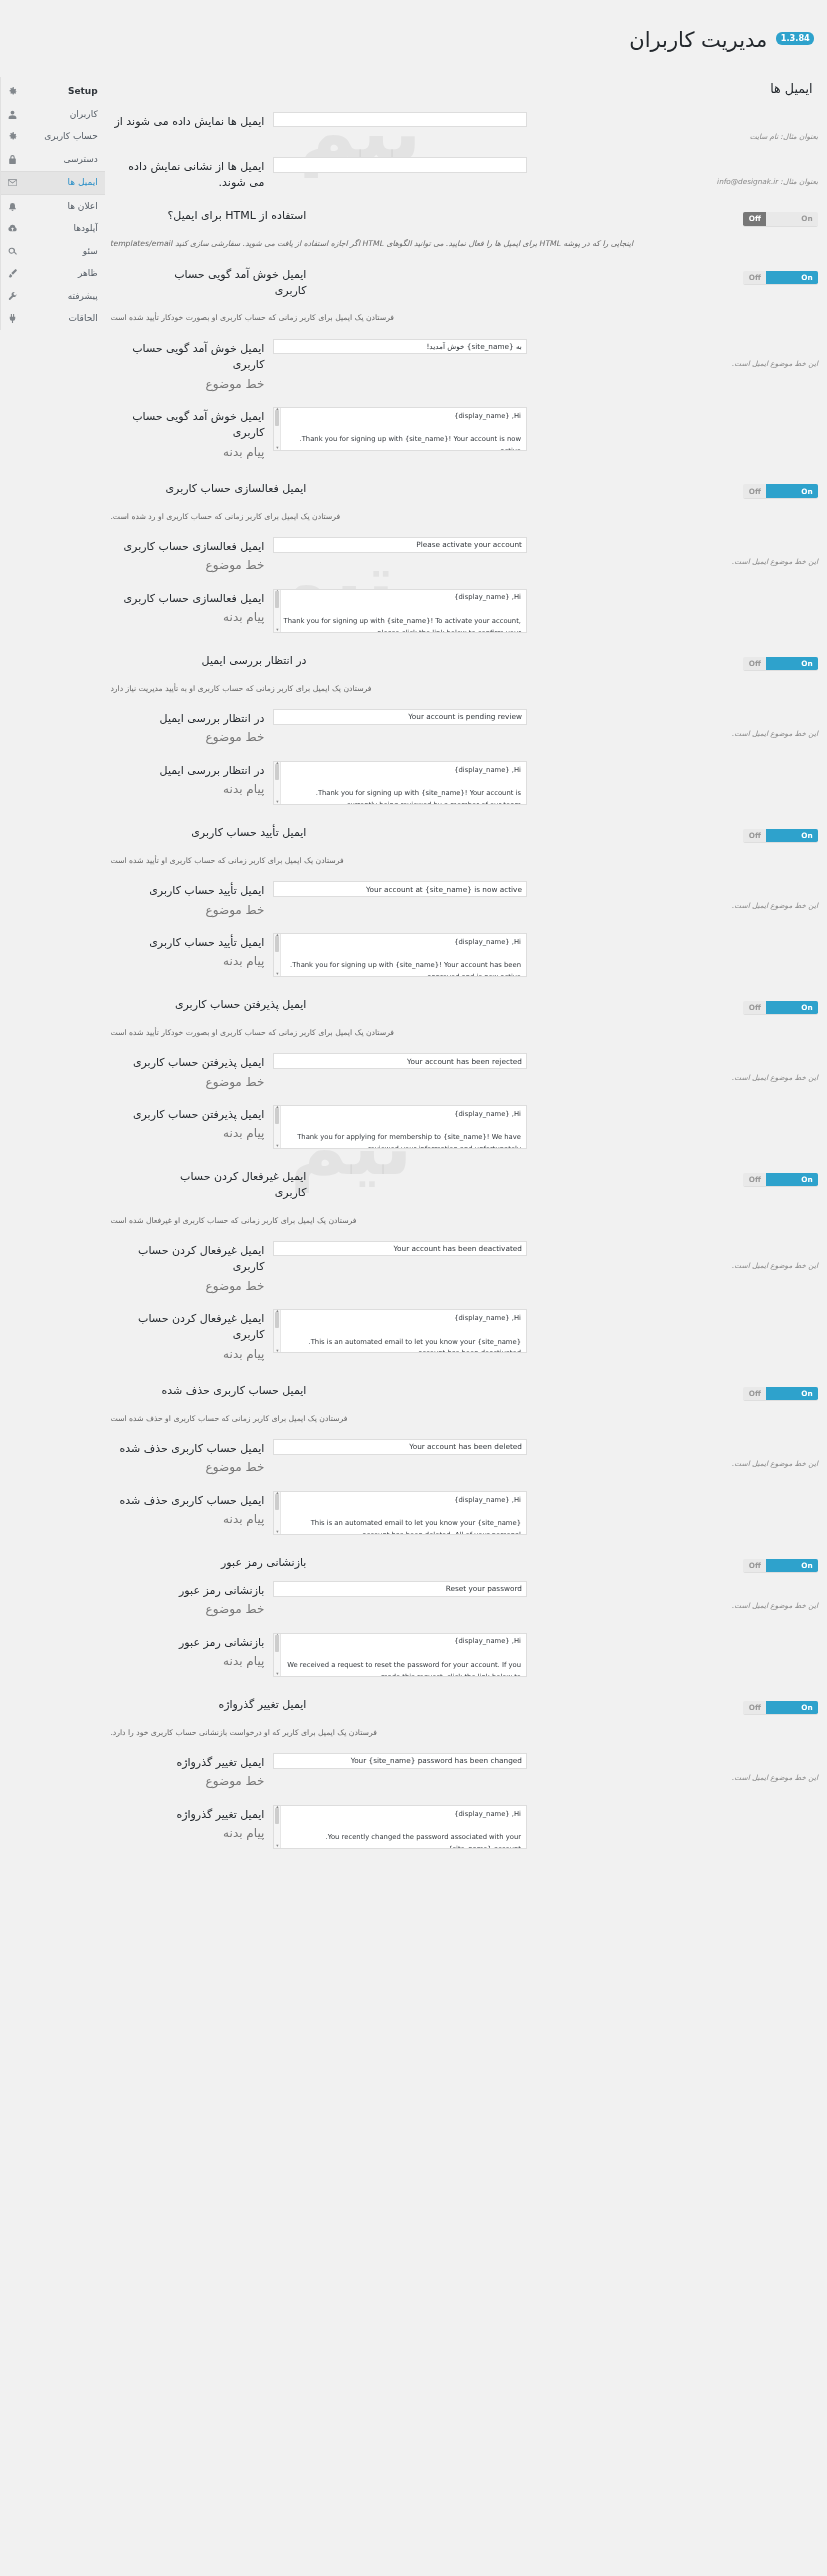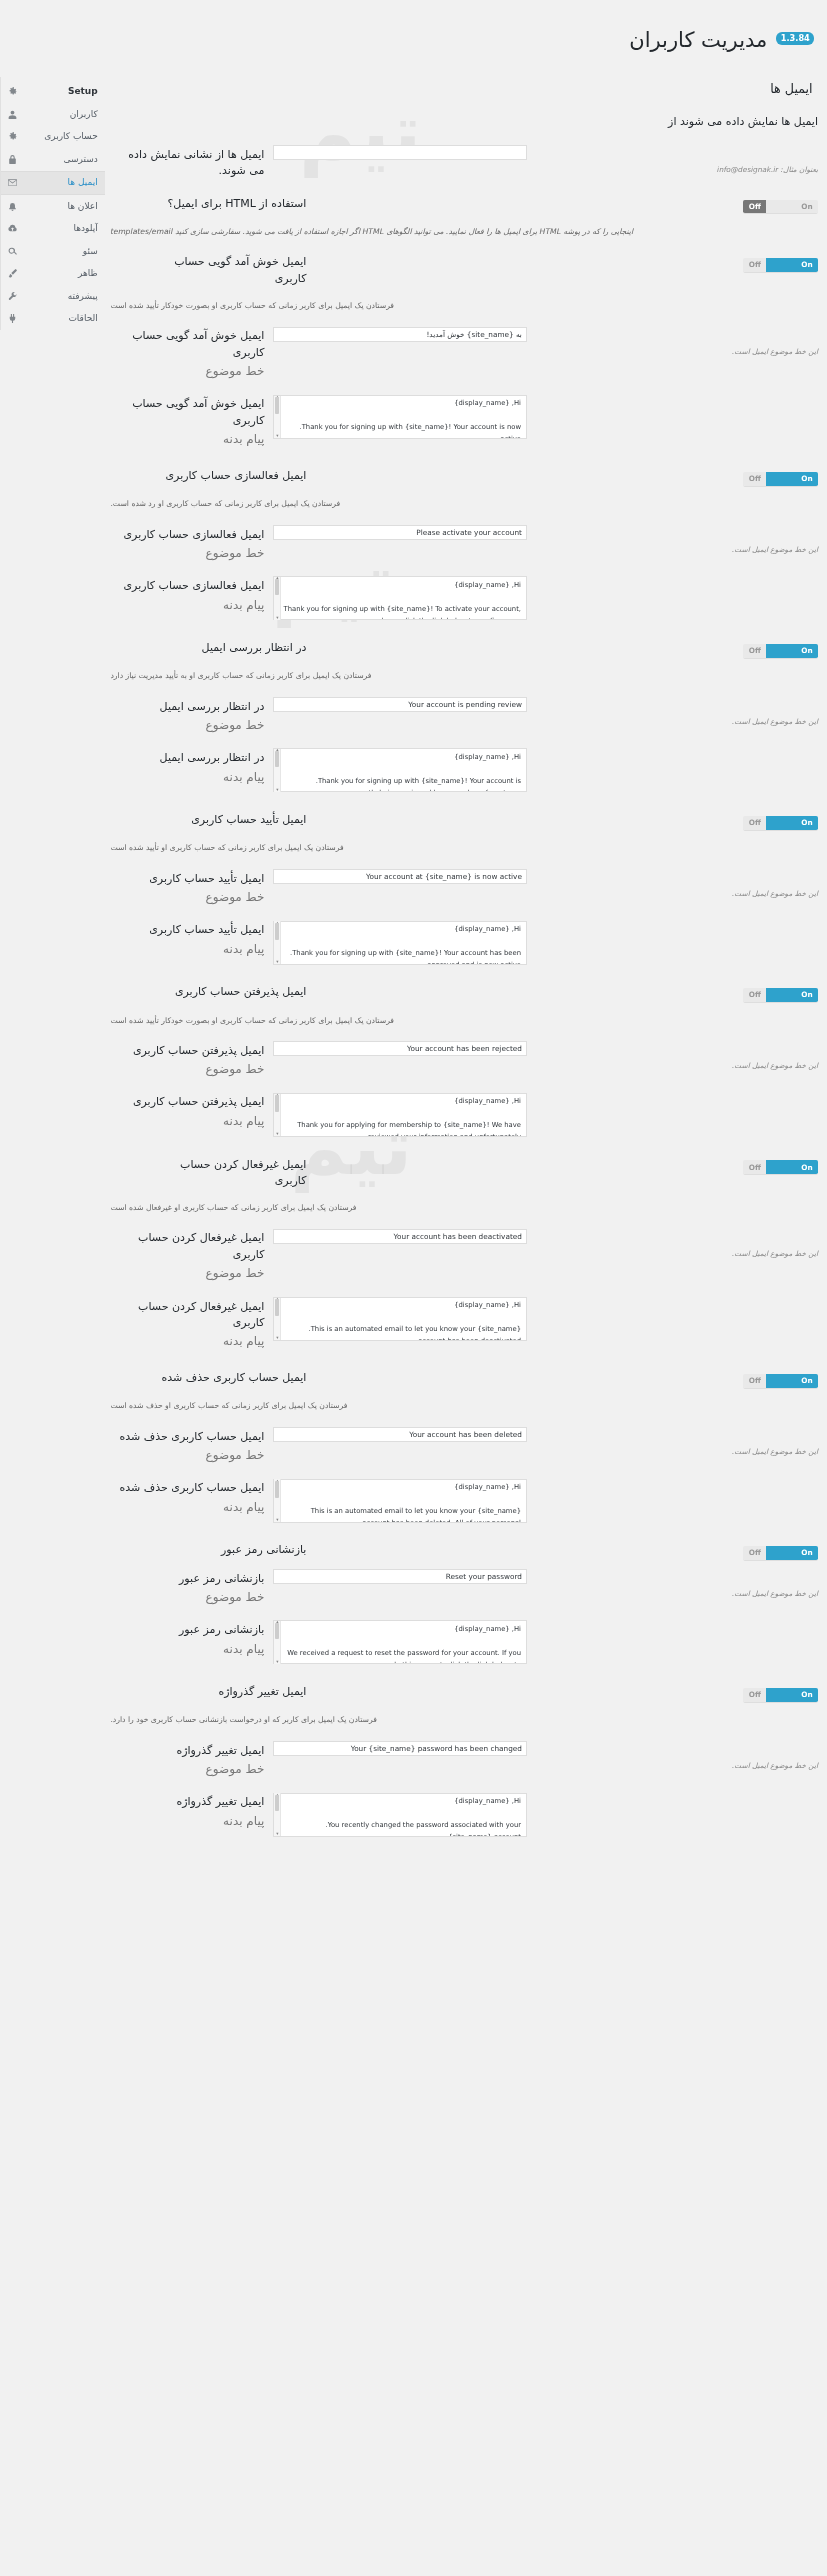--- a/index.html
+++ b/index.html
@@ -190,20 +190,24 @@
     <span class="version-badge">1.3.84</span>
     <h1 class="page-title">مدیریت کاربران</h1>
   </div>
 
   <div class="body-wrap">
 
     <div class="content">
       <h2 class="section-title">ایمیل ها</h2>
 
       <div class="frow">
+        <div class="fctrl">
+          <input class="txt-input" type="text" value="" style="">
+          <div class="hint">بعنوان مثال: نام سایت</div>
+        </div>
         <div class="flabel">
           <span class="lbl-main">ایمیل ها نمایش داده می شوند از</span>
         </div>
       </div>
 
       <div class="frow">
         <div class="fctrl">
           <input class="txt-input" type="text" value="" style="">
           <div class="hint">بعنوان مثال: info@designak.ir</div>
         </div>

